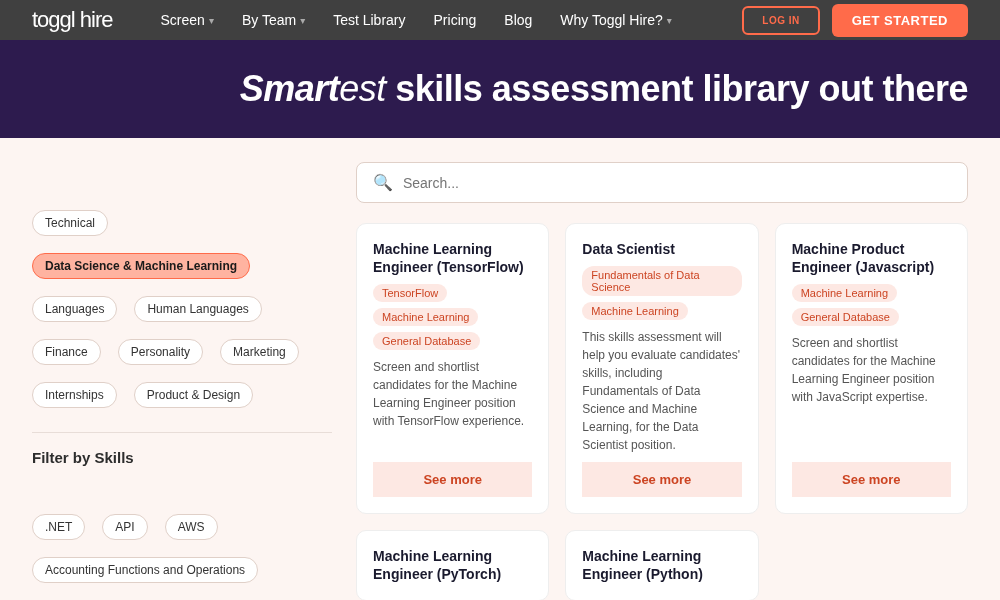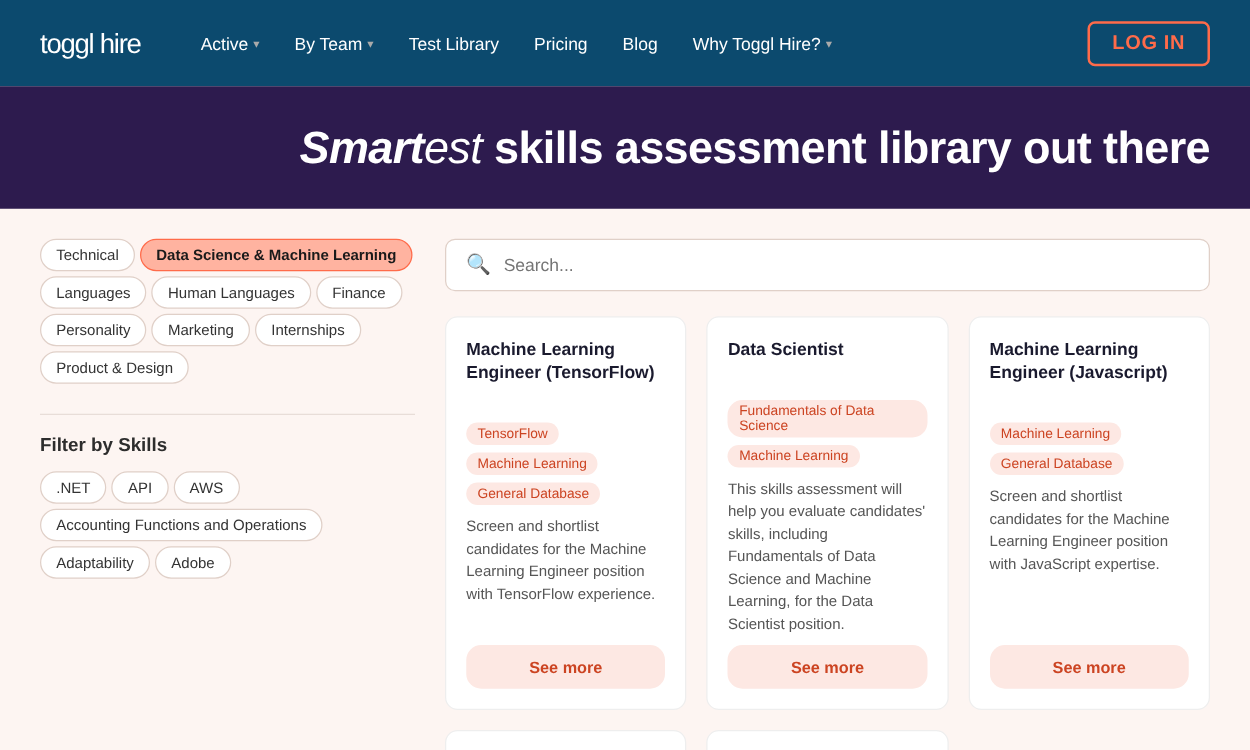--- a/index.html
+++ b/index.html
@@ -1,24 +1,24 @@
 <!DOCTYPE html>
 <html><head>
   <meta charset="utf-8">
   <style>
     * { box-sizing: border-box; margin: 0; padding: 0; }
     body { font-family: -apple-system, BlinkMacSystemFont, 'Segoe UI', sans-serif; background: #fdf5f2; color: #2d2d2d; }
 
     
     nav {
-      background: #0c4a6e;
+      background: #404040;
       display: flex;
       align-items: center;
       padding: 0 32px;
-      height: 69px;
+      height: 40px;
       gap: 32px;
     }
     .nav-logo {
       font-size: 22px;
       font-weight: 900;
       color: #ff6b4a;
       letter-spacing: -1px;
       margin-right: 16px;
     }
     .nav-logo span { color: #fff; font-weight: 300; }
@@ -33,21 +33,21 @@
       text-decoration: none;
     }
     .nav-chevron { font-size: 10px; color: #aaa; }
     .nav-actions { display: flex; gap: 12px; align-items: center; }
     .btn-login {
       border: 2px solid #ff6b4a;
       color: #ff6b4a;
       background: transparent;
       padding: 7px 18px;
       border-radius: 6px;
-      font-size: 16px;
+      font-size: 10px;
       font-weight: 700;
       cursor: pointer;
       letter-spacing: 0.5px;
     }
     .btn-start {
       background: #ff6b4a;
       color: #fff;
       border: none;
       padding: 9px 20px;
       border-radius: 6px;
@@ -87,21 +87,21 @@
     .sidebar { width: 300px; flex-shrink: 0; }
     .filter-section { margin-bottom: 24px; }
     .filter-header {
       display: flex;
       justify-content: space-between;
       align-items: center;
       margin-bottom: 12px;
     }
     .filter-title { font-size: 15px; font-weight: 700; color: #2d2d2d; }
     .filter-clear { color: #ff6b4a; font-size: 13px; cursor: pointer; }
-    .tags { display: flex; flex-wrap: wrap; gap: 4px; }
+    .tags { display: flex; flex-wrap: wrap; gap: 17px; margin-top: 48px; }
     .tag {
       background: #fff;
       border: 1px solid #e0d0c8;
       color: #333;
       padding: 5px 12px;
       border-radius: 20px;
       font-size: 12px;
       cursor: pointer;
     }
     .tag.active {
@@ -152,58 +152,58 @@
       display: flex;
       flex-direction: column;
       gap: 8px;
     }
     .card-title {
       font-size: 14px;
       font-weight: 700;
       color: #1a1a2e;
       line-height: 1.3;
     }
-    .card-tags { display: flex; flex-wrap: wrap; gap: 6px; margin-top: 24px; }
+    .card-tags { display: flex; flex-wrap: wrap; gap: 6px; }
     .card-tag {
       background: #fde8e3;
       color: #cc4422;
       padding: 3px 9px;
       border-radius: 12px;
       font-size: 11px;
       font-weight: 500;
     }
     .card-desc {
       font-size: 12px;
       color: #555;
       line-height: 1.5;
       flex: 1;
     }
     .btn-see-more {
       background: #fde8e3;
       color: #cc4422;
       border: none;
       padding: 10px;
-      border-radius: 12px;
+      border-radius: 0;
       font-size: 13px;
       font-weight: 600;
       cursor: pointer;
       text-align: center;
       width: 100%;
     }
   </style>
 </head>
 <body>
 
 <nav>
   <div class="nav-logo">
     <span>toggl</span><span style="color:#fff;font-weight:300;"> hire</span>
   </div>
   <div class="nav-links">
     <a class="nav-link">
-      <span>Active</span>
+      <span>Screen</span>
       <span class="nav-chevron">▾</span>
     </a>
     <a class="nav-link">
       <span>By Team</span>
       <span class="nav-chevron">▾</span>
     </a>
     <a class="nav-link">
       <span>Test Library</span>
     </a>
     <a class="nav-link">
@@ -212,20 +212,21 @@
     <a class="nav-link">
       <span>Blog</span>
     </a>
     <a class="nav-link">
       <span>Why Toggl Hire?</span>
       <span class="nav-chevron">▾</span>
     </a>
   </div>
   <div class="nav-actions">
     <button class="btn-login">LOG IN</button>
+    <button class="btn-start">GET STARTED</button>
   </div>
 </nav>
 
 <div class="hero">
   <h1>
     <em><strong>Smart</strong><span>est</span></em>
     <span> skills assessment library out there</span>
   </h1>
 </div>
 
@@ -284,21 +285,21 @@
         <div class="card-title">Data Scientist</div>
         <div class="card-tags">
           <span class="card-tag">Fundamentals of Data Science</span>
           <span class="card-tag">Machine Learning</span>
         </div>
         <div class="card-desc">This skills assessment will help you evaluate candidates' skills, including Fundamentals of Data Science and Machine Learning, for the Data Scientist position.</div>
         <button class="btn-see-more">See more</button>
       </div>
 
       <div class="card">
-        <div class="card-title">Machine Learning Engineer (Javascript)</div>
+        <div class="card-title">Machine Product Engineer (Javascript)</div>
         <div class="card-tags">
           <span class="card-tag">Machine Learning</span>
           <span class="card-tag">General Database</span>
         </div>
         <div class="card-desc">Screen and shortlist candidates for the Machine Learning Engineer position with JavaScript expertise.</div>
         <button class="btn-see-more">See more</button>
       </div>
 
       <div class="card">
         <div class="card-title">Machine Learning Engineer (PyTorch)</div>

